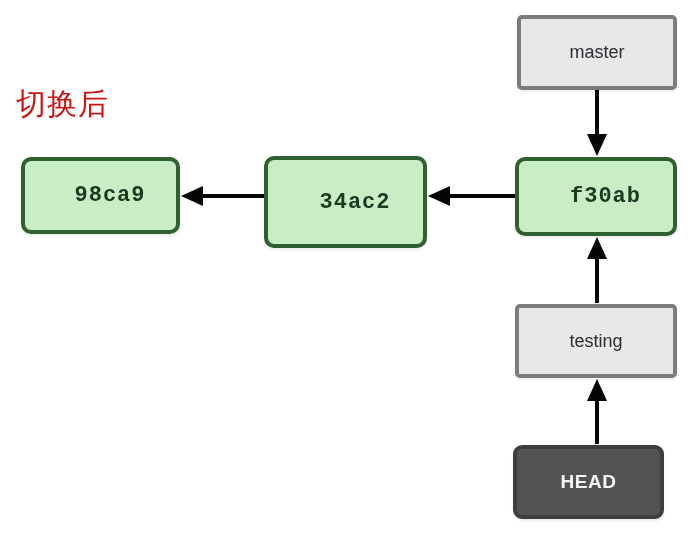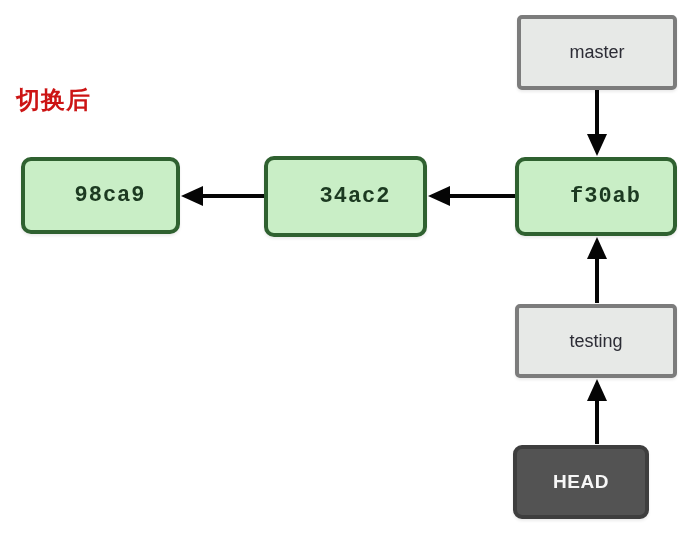--- a/index.html
+++ b/index.html
@@ -12,22 +12,22 @@
     width: 689px;
     height: 533px;
     background: var(--background, #ffffff);
     overflow: hidden;
     font-family: "Liberation Sans", sans-serif;
   }
   .caption {
     position: absolute;
     left: 16px;
     top: 84px;
-    font-size: 24px;
-    font-weight: bold;
+    font-size: 30px;
+    font-weight: normal;
     color: var(--caption-red, #cc1414);
     letter-spacing: 1px;
   }
   .node {
     position: absolute;
     box-sizing: border-box;
     display: flex;
     align-items: center;
     justify-content: center;
     box-shadow: 0 2px 3px rgba(0,0,0,0.08);
@@ -54,25 +54,25 @@
     background: var(--head-fill, #535353);
     border: 4px solid var(--head-border, #3e3e3e);
     border-radius: 9px;
     color: var(--head-text, #f7f7f7);
     font-weight: bold;
     font-size: 19px;
     letter-spacing: 0.5px;
   }
   
   .n-98ca9   { left: 21px;  top: 157px; width: 159px; height: 77px; }
-  .n-34ac2   { left: 264px; top: 156px; width: 163px; height: 81px; }
+  .n-34ac2   { left: 264px; top: 156px; width: 163px; height: 92px; }
   .n-f30ab   { left: 515px; top: 157px; width: 162px; height: 79px; align-items: center; }
   .n-master  { left: 517px; top: 15px;  width: 160px; height: 75px; }
   .n-testing { left: 515px; top: 304px; width: 162px; height: 74px; text-align: center; }
-  .n-head    { left: 513px; top: 445px; width: 136px; height: 74px; }
+  .n-head    { left: 513px; top: 445px; width: 151px; height: 74px; }
   
   .arrow-h {
     position: absolute;
     height: 20px;
     display: flex;
     align-items: center;
   }
   .shaft-h { flex: 1; height: 4px; background: var(--arrow, #050505); }
   .head-left {
     width: 0; height: 0;

